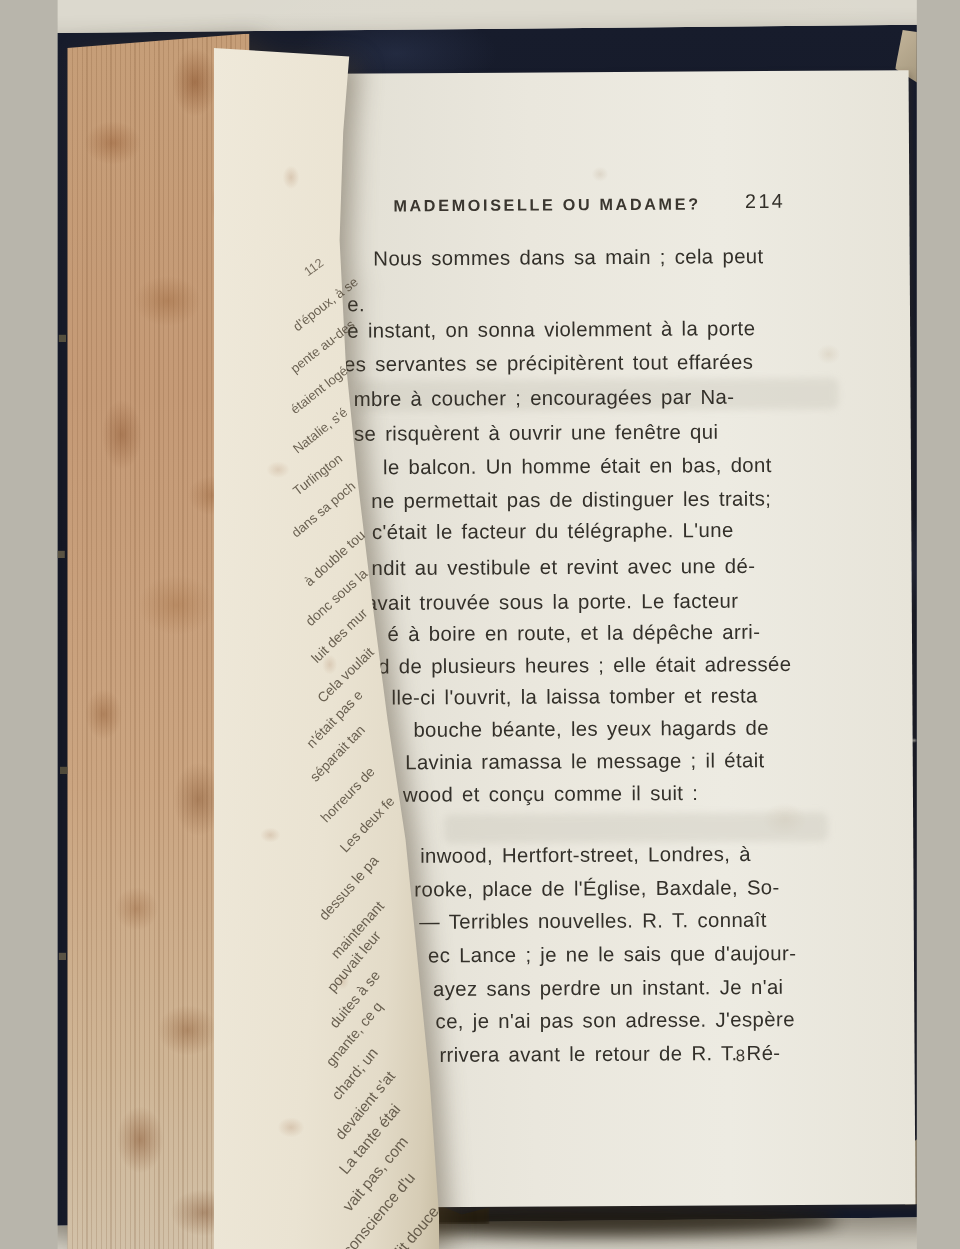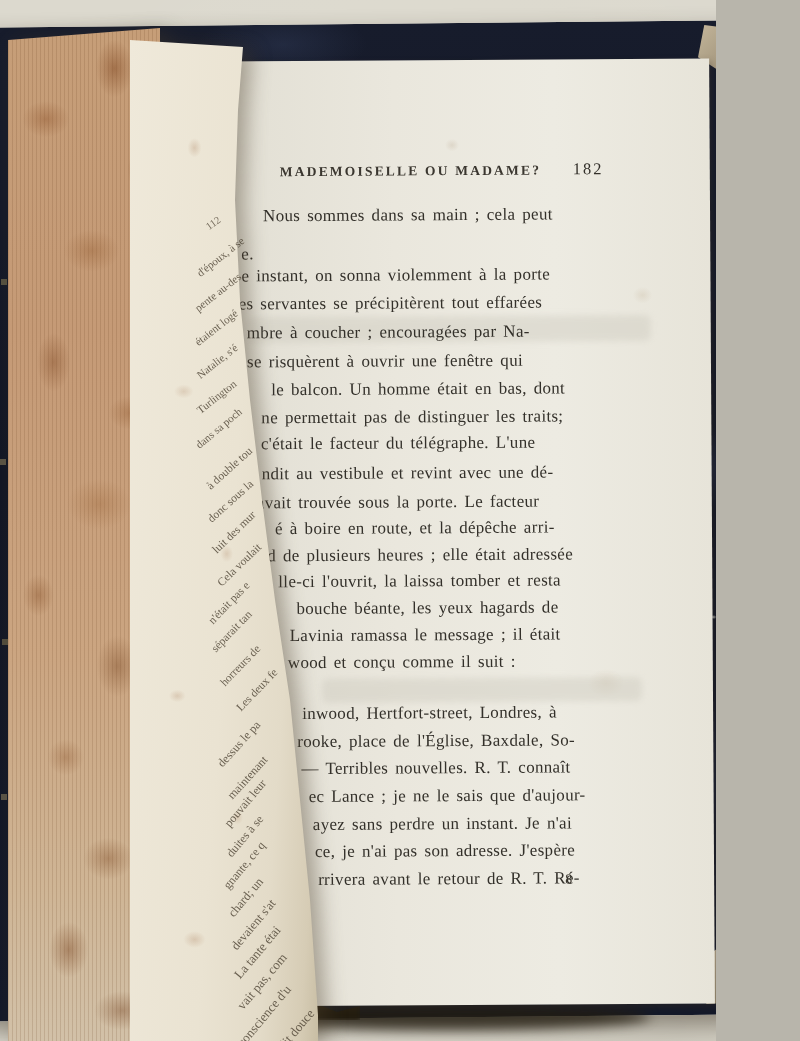--- a/index.html
+++ b/index.html
@@ -1,22 +1,23 @@
 <!DOCTYPE html>
 <html><head>
 <meta charset="utf-8">
 <style>
   html,body{margin:0;padding:0;background:#b8b5ab;}
   .photo{
     position:relative; width:716px; height:1041px; overflow:hidden;
-    font-family:Liberation Serif, serif;
+    font-family:Liberation Sans, sans-serif;
     background:
       radial-gradient(120% 90% at 60% 40%, rgba(255,255,255,.10), rgba(0,0,0,0) 60%),
       radial-gradient(90% 70% at 95% 100%, rgba(90,80,60,.10), rgba(0,0,0,0) 55%),
       #dcd9ce;
+    margin-left: 48px;
   }
   .abs{position:absolute;}
   
   .cover{
     left:-28px; top:24px; width:788px; height:994px;
     transform:rotate(-0.55deg);
     border-radius:4px 10px 8px 5px;
     background:
       radial-gradient(60px 90px at 88% 12%, rgba(70,85,130,.35), transparent 70%),
       radial-gradient(90px 60px at 92% 45%, rgba(60,75,120,.28), transparent 70%),
@@ -102,21 +103,21 @@
 
   <div class="abs bottom-shadow"></div>
   <div class="abs bottom-ragged"></div>
 
   <div class="abs page-main">
 
     <div class="abs ghost" style="left:24px; top:256px; width:402px; height:26px;"></div>
     <div class="abs ghost" style="left:95px; top:618px; width:320px; height:24px;"></div>
 
     <div class="abs header-line" style="left:56px; top:103px;">MADEMOISELLE OU MADAME?</div>
-    <div class="abs pageno" style="left:349px; top:100px;">182</div>
+    <div class="abs pageno" style="left:349px; top:100px;">214</div>
 
     <div class="abs bodyline" style="left:39px; top:145px;">Nous sommes dans sa main ; cela peut</div>
     <div class="abs bodyline" style="left:17px; top:183px;">e.</div>
     <div class="abs bodyline" style="left:17px; top:205px;">e instant, on sonna violemment à la porte</div>
     <div class="abs bodyline" style="left:14px; top:233px;">es servantes se précipitèrent tout effarées</div>
     <div class="abs bodyline" style="left:22px; top:262px;">mbre à coucher ; encouragées par Na-</div>
     <div class="abs bodyline" style="left:22px; top:291px;">se risquèrent à ouvrir une fenêtre qui</div>
     <div class="abs bodyline" style="left:46px; top:319px;">le balcon. Un homme était en bas, dont</div>
     <div class="abs bodyline" style="left:36px; top:347px;">ne permettait pas de distinguer les traits;</div>
     <div class="abs bodyline" style="left:24px; top:373px;">, c'était le facteur du télégraphe. L'une</div>

